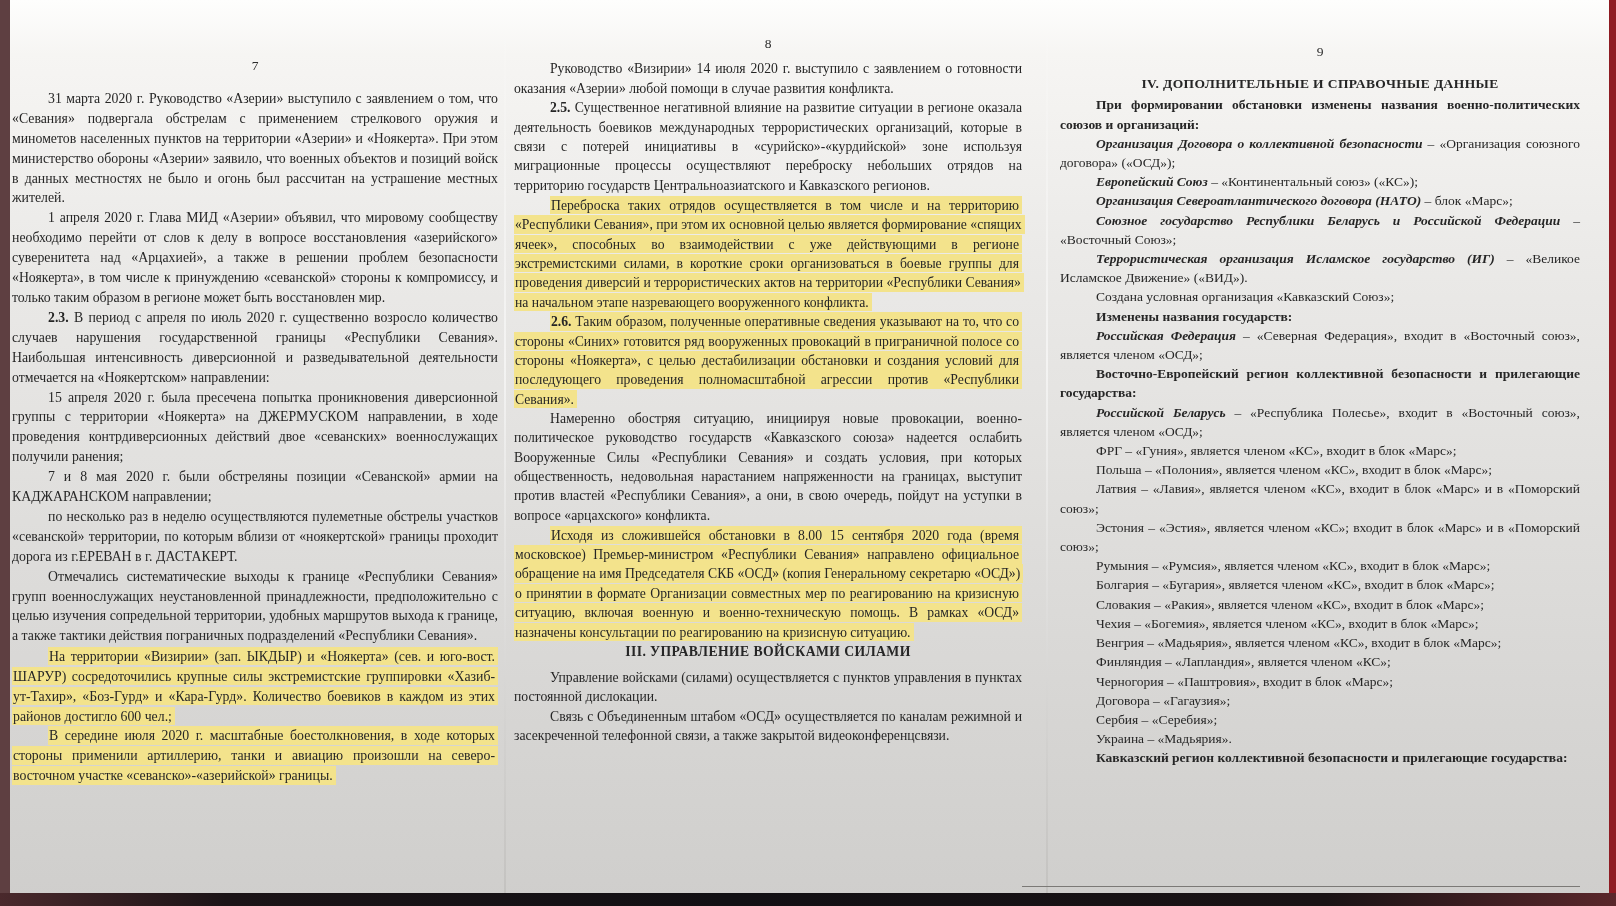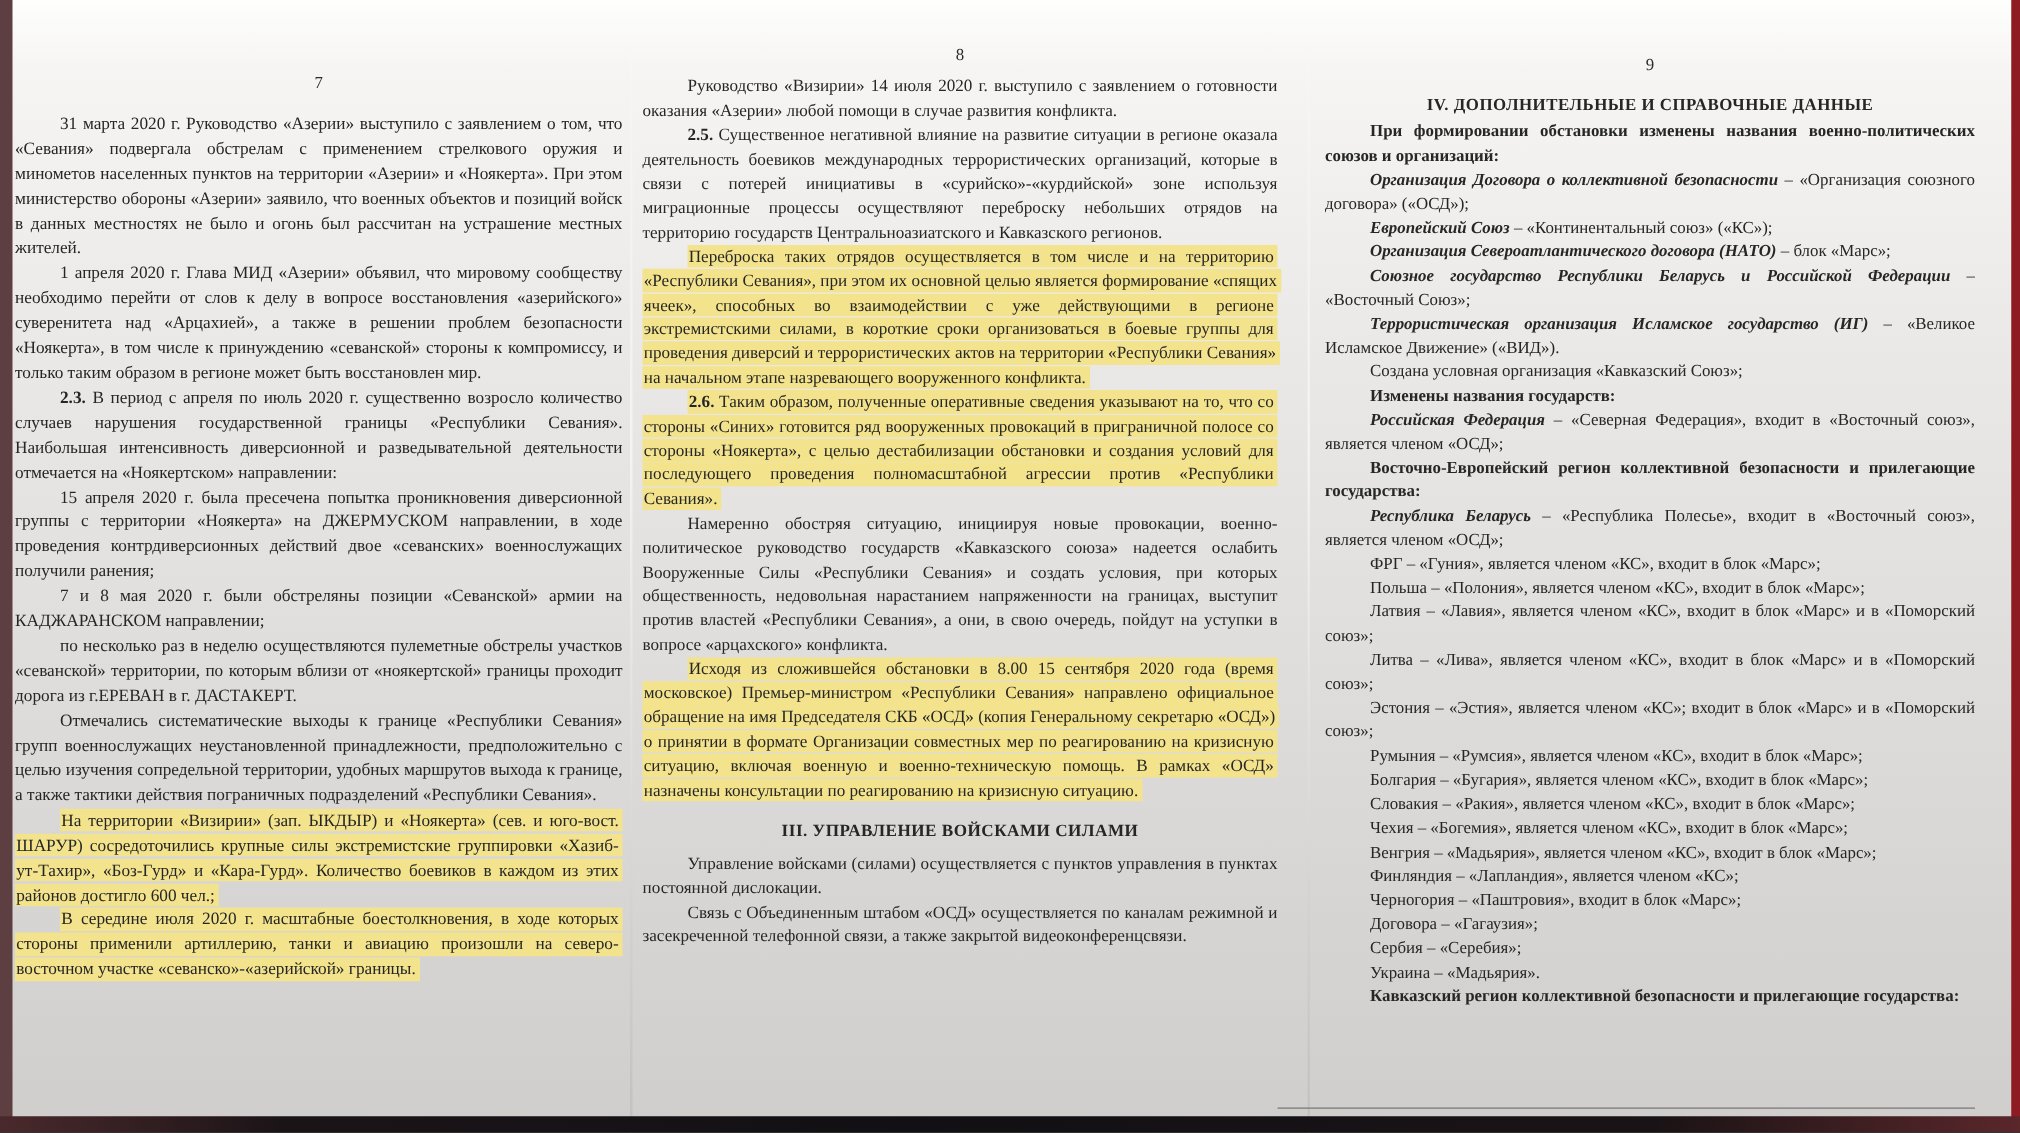--- a/index.html
+++ b/index.html
@@ -18,21 +18,21 @@
 
   .col { position:absolute; color:#262626; text-align:justify; }
   .col-7 { left:12px;  top:56px; width:486px; font-size:13.8px; line-height:19.9px; }
   .col-8 { left:514px; top:34px; width:508px; font-size:13.7px; line-height:19.4px; }
   .col-9 { left:1060px;top:42px; width:520px; font-size:13.5px; line-height:19.2px; }
 
   .page-num { text-align:center; text-indent:0; margin:0 0 13px 0; font-size:13.5px; color:#2b2b2b; }
   .col-8 .page-num { margin-bottom:6px; }
 
   .para { margin:0; text-indent:36px; }
-  .para.heading { text-align:center; text-indent:0; font-weight:bold; margin:13px 0 7px 0; letter-spacing:.4px; }
+  .para.heading { text-align:center; text-indent:0; font-weight:bold; margin:0 0 7px 0; letter-spacing:.4px; }
   .col-9 .para.heading { margin:4px 0 2px 0; }
   .para.bold { font-weight:bold; }
   .lead-b  { font-weight:bold; }
   .lead-bi { font-weight:bold; font-style:italic; }
   .para.highlight > .line {
     background-color:var(--highlight,#f3e38c);
     box-decoration-break:clone; -webkit-box-decoration-break:clone;
     padding:1.5px 3px 2px 1px;
   }
   .footnote-rule { position:absolute; left:1022px; top:886px; width:558px; height:0;
@@ -84,25 +84,24 @@
         <p class="para bold"><span class="line">При формировании обстановки изменены названия военно-политических союзов и организаций:</span></p>
         <p class="para"><span class="line"><span class="lead-bi">Организация Договора о коллективной безопасности</span> – «Организация союзного договора» («ОСД»);</span></p>
         <p class="para"><span class="line"><span class="lead-bi">Европейский Союз</span> – «Континентальный союз» («КС»);</span></p>
         <p class="para"><span class="line"><span class="lead-bi">Организация Североатлантического договора (НАТО)</span> – блок «Марс»;</span></p>
         <p class="para"><span class="line"><span class="lead-bi">Союзное государство Республики Беларусь и Российской Федерации</span> – «Восточный Союз»;</span></p>
         <p class="para"><span class="line"><span class="lead-bi">Террористическая организация Исламское государство (ИГ)</span> – «Великое Исламское Движение» («ВИД»).</span></p>
         <p class="para"><span class="line">Создана условная организация «Кавказский Союз»;</span></p>
         <p class="para bold"><span class="line">Изменены названия государств:</span></p>
         <p class="para"><span class="line"><span class="lead-bi">Российская Федерация</span> – «Северная Федерация», входит в «Восточный союз», является членом «ОСД»;</span></p>
         <p class="para bold"><span class="line">Восточно-Европейский регион коллективной безопасности и прилегающие государства:</span></p>
-        <p class="para"><span class="line"><span class="lead-bi">Республика Беларусь</span> – «Республика Полесье», входит в «Восточный союз», является членом «ОСД»;</span></p>
+        <p class="para"><span class="line"><span class="lead-bi">Российской Беларусь</span> – «Республика Полесье», входит в «Восточный союз», является членом «ОСД»;</span></p>
         <p class="para"><span class="line">ФРГ – «Гуния», является членом «КС», входит в блок «Марс»;</span></p>
         <p class="para"><span class="line">Польша – «Полония», является членом «КС», входит в блок «Марс»;</span></p>
         <p class="para"><span class="line">Латвия – «Лавия», является членом «КС», входит в блок «Марс» и в «Поморский союз»;</span></p>
-        <p class="para"><span class="line">Литва – «Лива», является членом «КС», входит в блок «Марс» и в «Поморский союз»;</span></p>
         <p class="para"><span class="line">Эстония – «Эстия», является членом «КС»; входит в блок «Марс» и в «Поморский союз»;</span></p>
         <p class="para"><span class="line">Румыния – «Румсия», является членом «КС», входит в блок «Марс»;</span></p>
         <p class="para"><span class="line">Болгария – «Бугария», является членом «КС», входит в блок «Марс»;</span></p>
         <p class="para"><span class="line">Словакия – «Ракия», является членом «КС», входит в блок «Марс»;</span></p>
         <p class="para"><span class="line">Чехия – «Богемия», является членом «КС», входит в блок «Марс»;</span></p>
         <p class="para"><span class="line">Венгрия – «Мадьярия», является членом «КС», входит в блок «Марс»;</span></p>
         <p class="para"><span class="line">Финляндия – «Лапландия», является членом «КС»;</span></p>
         <p class="para"><span class="line">Черногория – «Паштровия», входит в блок «Марс»;</span></p>
         <p class="para"><span class="line">Договора – «Гагаузия»;</span></p>
         <p class="para"><span class="line">Сербия – «Серебия»;</span></p>

